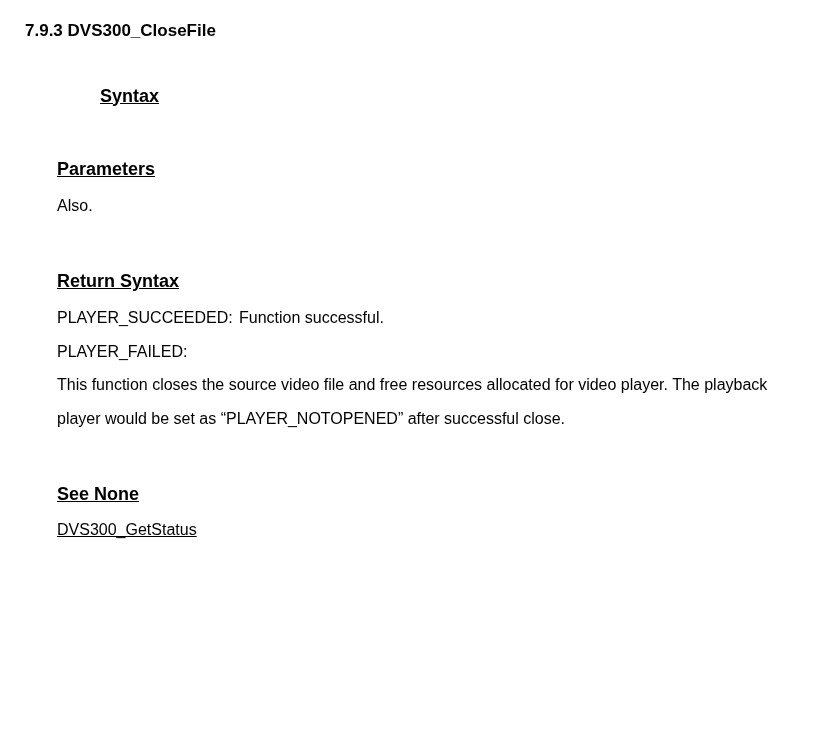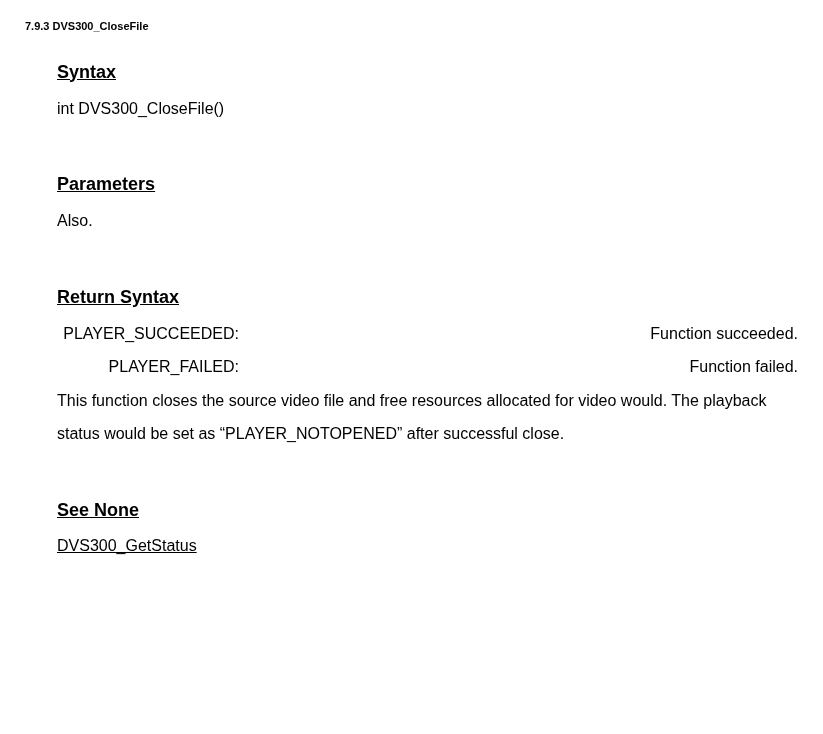--- a/index.html
+++ b/index.html
@@ -6,80 +6,78 @@
     font-family: Verdana, Geneva, sans-serif;
     font-size: 16px;
     color: #000;
     margin: 0;
     padding: 18px 25px 30px 25px;
     width: 773px;
     line-height: 1.5;
   }
   .section-title {
     font-weight: bold;
-    font-size: 11px;
-    margin-bottom: 24px;
+    font-size: 17px;
+    margin-bottom: 39px;
   }
   .indent {
     margin-left: 32px;
   }
   .sub-heading {
     font-weight: bold;
     font-size: 18px;
     text-decoration: underline;
     margin-top: 46px;
     margin-bottom: 6px;
   }
   .body-text {
     font-size: 16px;
     line-height: 2.1;
   }
   .return-row {
     display: flex;
-    text-align: right;
   }
   .return-key {
     width: 182px;
     flex: 0 0 182px;
   }
   .return-val {
     flex: 1;
   }
   .link-text {
     text-decoration: underline;
     font-size: 16px;
     line-height: 2.0;
   }
   .first-sub {
     margin-top: 0;
+    margin-left: 43px;
   }
 </style>
 </head>
 <body>
 
 <div class="section-title">7.9.3 DVS300_CloseFile</div>
 
 <div class="indent">
 
   <div class="sub-heading first-sub">Syntax</div>
-  <div class="body-text">int DVS300_CloseFile()</div>
 
   <div class="sub-heading">Parameters</div>
   <div class="body-text">Also.</div>
 
   <div class="sub-heading">Return Syntax</div>
   <div class="body-text">
     <div class="return-row">
       <div class="return-key">PLAYER_SUCCEEDED:</div>
-      <div class="return-val">Function succeeded.</div>
+      <div class="return-val">Function successful.</div>
     </div>
     <div class="return-row">
       <div class="return-key">PLAYER_FAILED:</div>
-      <div class="return-val">Function failed.</div>
     </div>
   </div>
 
-  <div class="body-text">This function closes the source video file and free resources allocated for video would. The playback status would be set as “PLAYER_NOTOPENED” after successful close.</div>
+  <div class="body-text">This function closes the source video file and free resources allocated for video player. The playback player would be set as “PLAYER_NOTOPENED” after successful close.</div>
 
   <div class="sub-heading">See None</div>
   <div class="link-text">DVS300_GetStatus</div>
 
 </div>
 
 </body></html>

